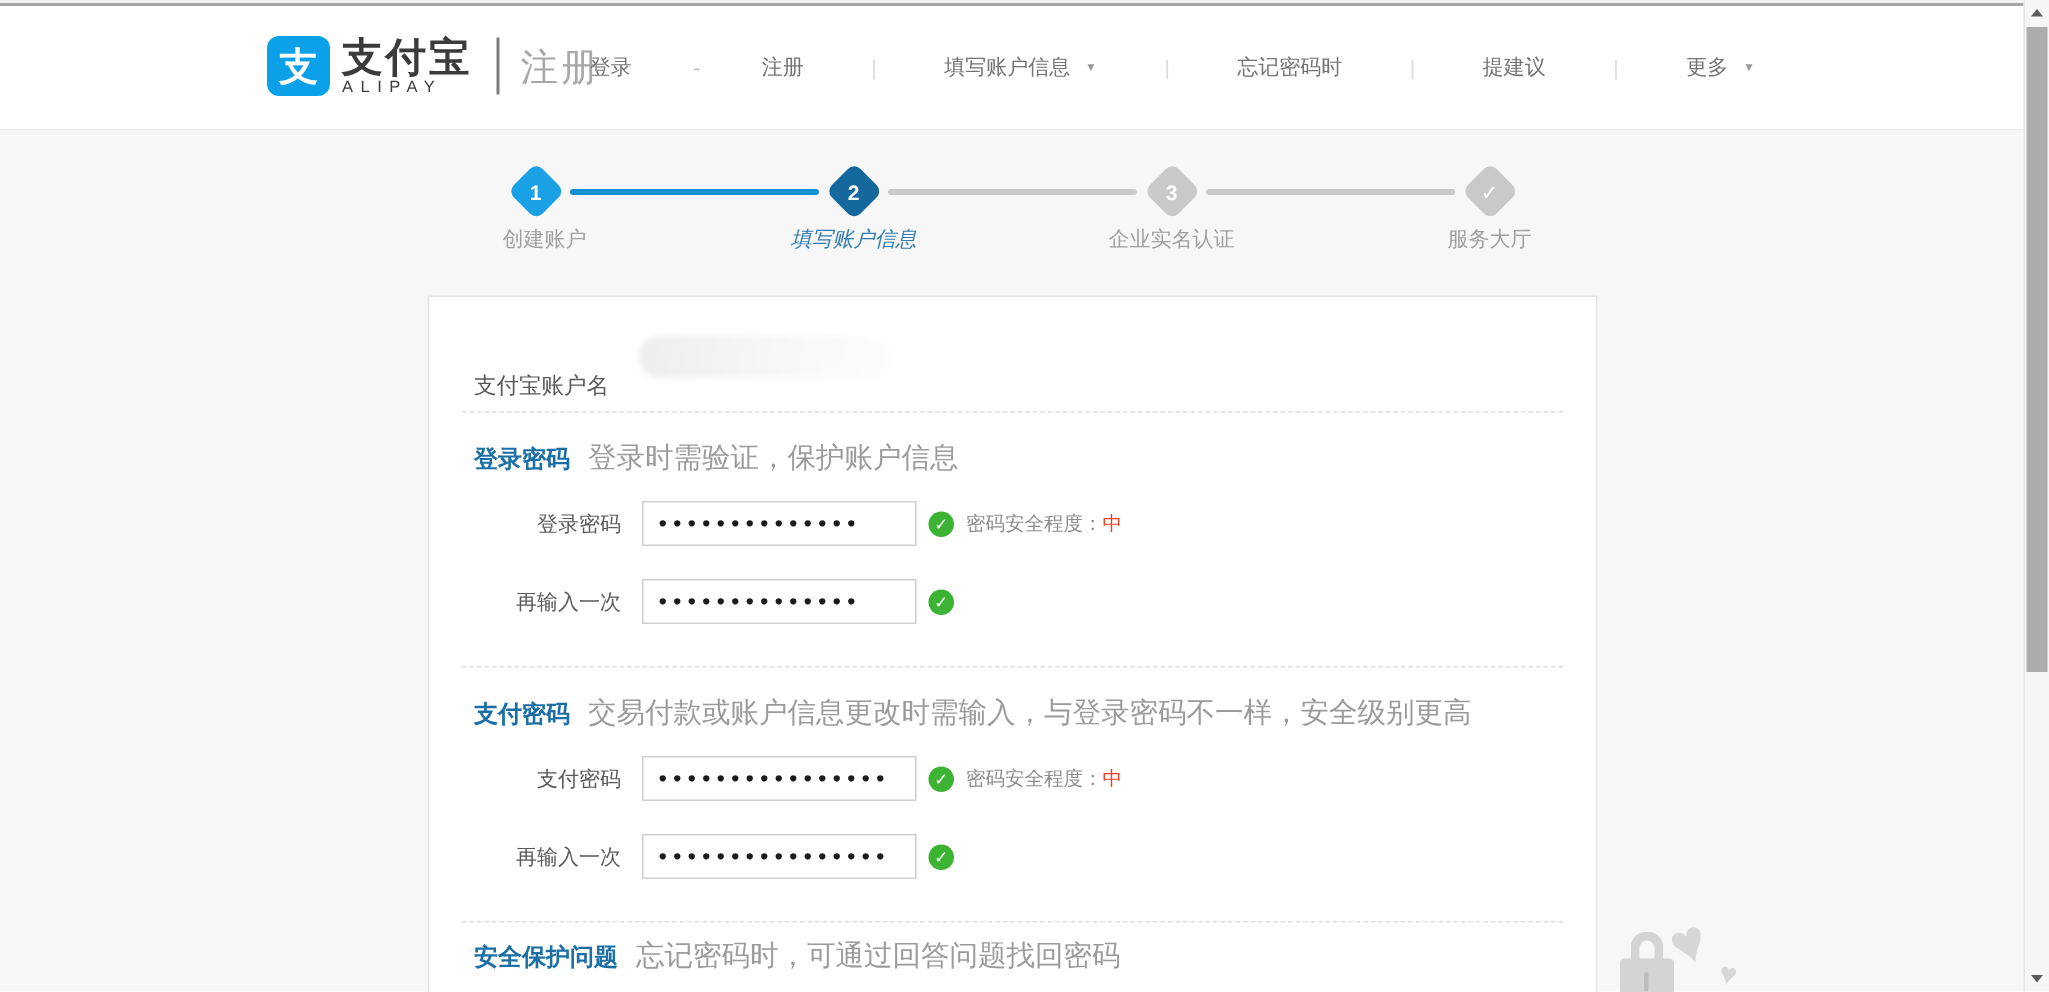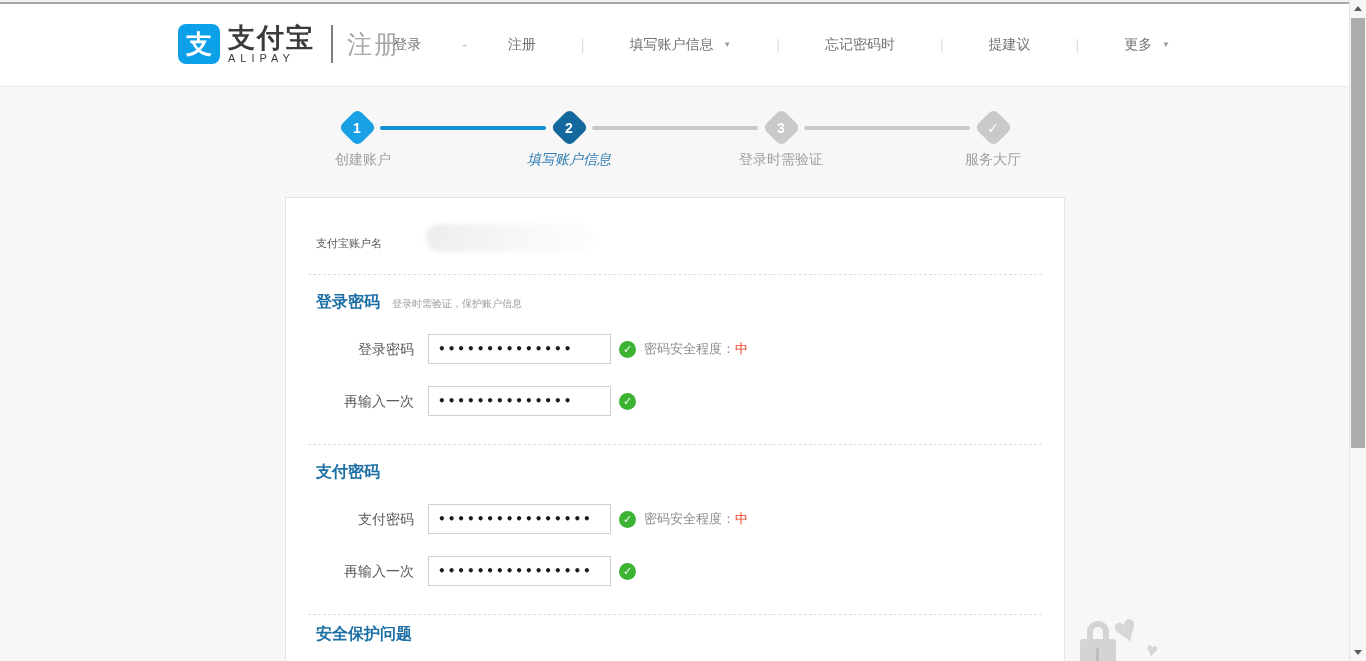--- a/index.html
+++ b/index.html
@@ -37,28 +37,28 @@
     align-items:center; justify-content:center; color:#fff; font-weight:bold; font-size:14px; }
   .connector { position:absolute; top:39px; height:4px; border-radius:2px; }
   .c-blue { background:#118fd2; }
   .c-gray { background:#c9c9c9; }
   .step-label { position:absolute; top:64px; width:160px; text-align:center;
     font-size:14px; color:#a0a0a0; }
   .step-label.active { color:#2e7cb1; }
   
   .card { position:absolute; left:285px; top:110px; width:780px; height:600px;
     background:#fff; border:1px solid #e5e5e5; }
-  .account-label { position:absolute; left:30px; top:38px; font-size:11px; color:#595959;font-family:Liberation Mono, monospace; }
+  .account-label { position:absolute; left:30px; top:50px; font-size:15px; color:#595959;font-family:Liberation Mono, monospace; }
   .account-blur { position:absolute; left:140px; top:26px; width:168px; height:28px;
     background:linear-gradient(100deg,#ededed 0%,#f8f8f8 60%,#fdfdfd 100%);
     border-radius:14px; filter:blur(2px); }
   .dashed-sep { position:absolute; left:22px; right:22px; border-top:1px dashed #dedede; }
   .sec-head { position:absolute; left:30px; display:flex; align-items:baseline; white-space:nowrap; }
   .sec-title { font-size:16px; font-weight:bold; color:#1b6fa5; }
-  .sec-desc { font-size:10px; color:#9b9b9b; margin-left:12px; }
+  .sec-desc { font-size:19px; color:#9b9b9b; margin-left:12px; }
   .form-row { position:absolute; left:0; width:100%; height:30px; }
   .row-label { position:absolute; left:0; top:0; width:128px; text-align:right;
     font-size:14px; color:#595959; line-height:30px; }
   .row-input { position:absolute; left:142px; top:0; width:183px; height:30px;
     border:1px solid #cfcfcf; background:#fff; padding:0 9px; font-size:12px;
     font-weight:bold; letter-spacing:2px; color:#1a1a1a;
     font-family:"DejaVu Sans",sans-serif; }
   .check-badge { position:absolute; left:333px; top:7px; width:17px; height:17px;
     background:#3db334; border-radius:50%; color:#fff; font-size:11px; font-weight:bold;
     display:flex; align-items:center; justify-content:center; }
@@ -146,21 +146,21 @@
     <div class="diamond d-todo"></div>
     <div class="step-num">3</div>
   </div>
   <div class="step-node" style="left:973px;">
     <div class="diamond d-todo"></div>
     <div class="step-num">✓</div>
   </div>
 
   <div class="step-label" style="left:283px;">创建账户</div>
   <div class="step-label active" style="left:489px;font-style:italic;">填写账户信息</div>
-  <div class="step-label" style="left:701px;">登录时需验证</div>
+  <div class="step-label" style="left:701px;">企业实名认证</div>
   <div class="step-label" style="left:913px;">服务大厅</div>
 
   <div class="card">
 
     <div class="account-label">支付宝账户名</div>
     <div class="account-blur"></div>
 
     <div class="dashed-sep" style="top:76px;"></div>
 
     <div class="sec-head" style="top:94px;">
@@ -180,20 +180,21 @@
     <div class="form-row" style="top:188px;">
       <div class="row-label">再输入一次</div>
       <input class="row-input" type="text" readonly="" value="••••••••••••••" style="">
       <div class="check-badge">✓</div>
     </div>
 
     <div class="dashed-sep" style="top:246px;"></div>
 
     <div class="sec-head" style="top:264px;">
       <span class="sec-title">支付密码</span>
+      <span class="sec-desc">交易付款或账户信息更改时需输入，与登录密码不一样，安全级别更高</span>
     </div>
 
     <div class="form-row" style="top:306px;">
       <div class="row-label">支付密码</div>
       <input class="row-input" type="text" readonly="" value="••••••••••••••••" style="">
       <div class="check-badge">✓</div>
       <div class="strength">
         <span>密码安全程度：</span><span class="level">中</span>
       </div>
     </div>
@@ -201,20 +202,21 @@
     <div class="form-row" style="top:358px;">
       <div class="row-label">再输入一次</div>
       <input class="row-input" type="text" readonly="" value="••••••••••••••••" style="">
       <div class="check-badge">✓</div>
     </div>
 
     <div class="dashed-sep" style="top:416px;"></div>
 
     <div class="sec-head" style="top:426px;">
       <span class="sec-title">安全保护问题</span>
+      <span class="sec-desc">忘记密码时，可通过回答问题找回密码</span>
     </div>
   </div>
 
   <div class="lock">
     <div class="lock-shackle"></div>
     <div class="lock-body">
       <div class="lock-keyhole"></div>
     </div>
   </div>
   <div class="heart-big">♥</div>

